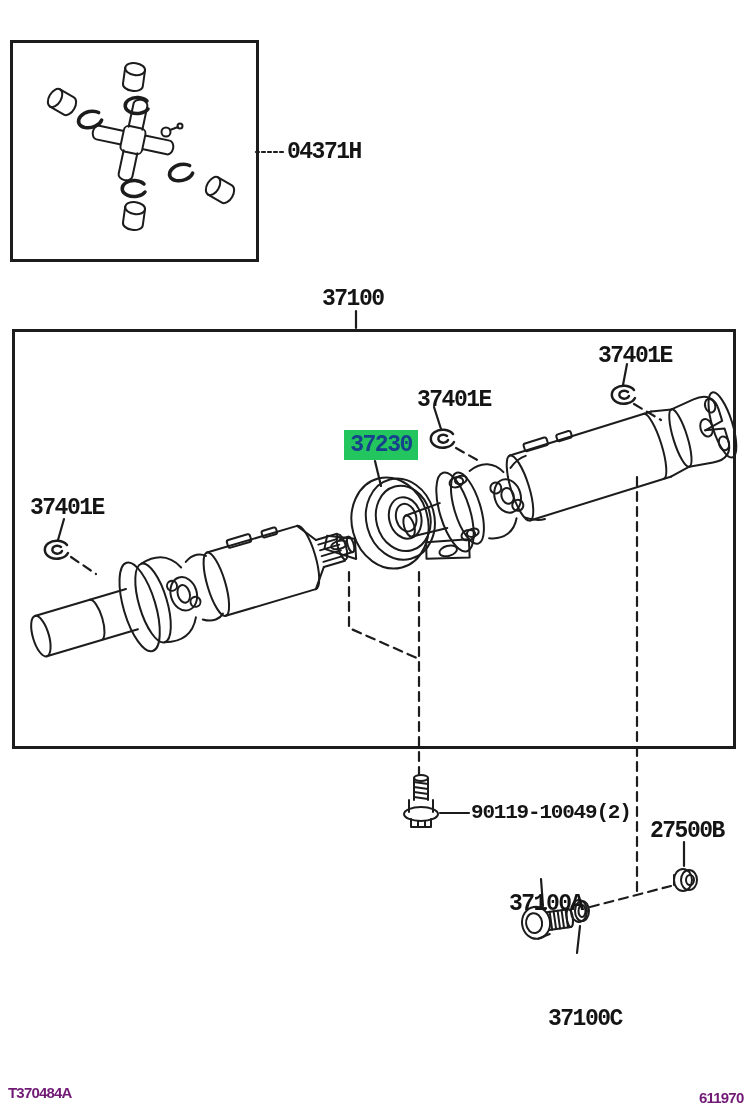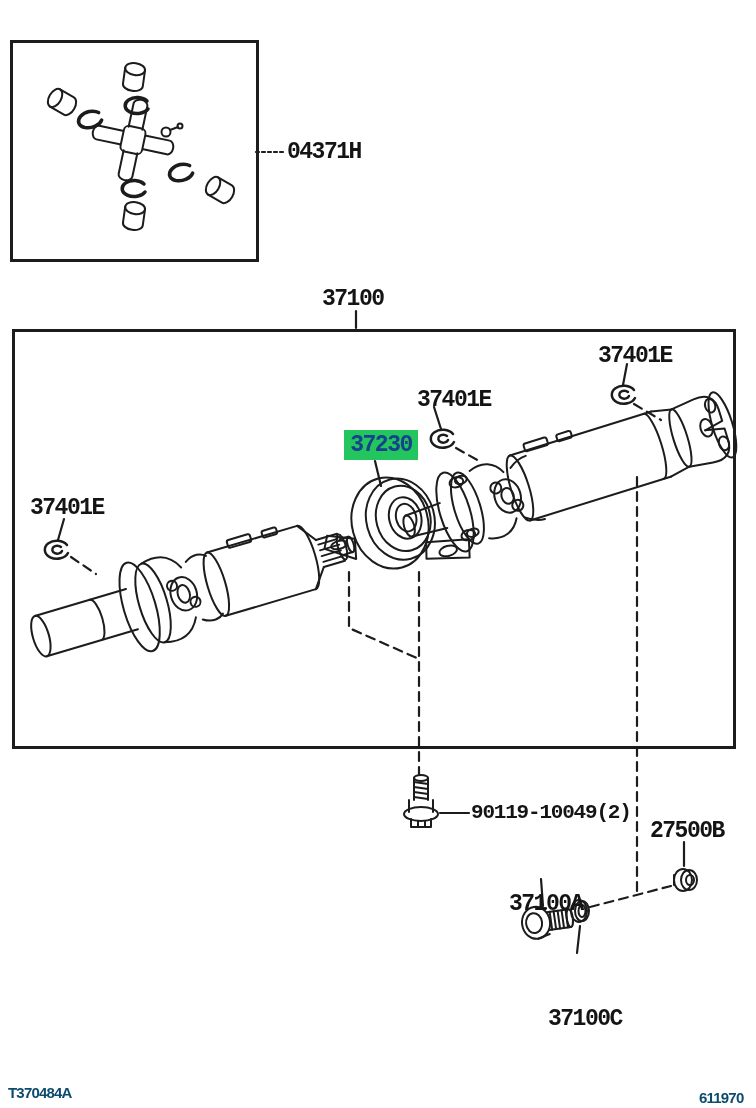--- a/index.html
+++ b/index.html
@@ -16,21 +16,21 @@
     position:absolute;z-index:3;font-weight:bold;font-size:23px;
     letter-spacing:-1.5px;color:#141414;white-space:nowrap;line-height:1;
   }
   .pn-small{font-size:21px;letter-spacing:-1.2px;}
   .hl{
     left:344px;top:430px;width:74px;height:30px;text-align:center;line-height:30px;
     background:#22c55e;color:#17418c;
   }
   .code{
     position:absolute;z-index:3;font-family:"Liberation Sans",sans-serif;
-    font-weight:bold;font-size:15px;letter-spacing:-0.8px;color:#0c4a6e;line-height:1;
+    font-weight:bold;font-size:15px;letter-spacing:-0.8px;color:#701a75;line-height:1;
   }
 </style>
 </head>
 <body>
 
 <div class="page">
 
   <div class="box detail-box"></div>
 
   <div class="box main-box"></div>

